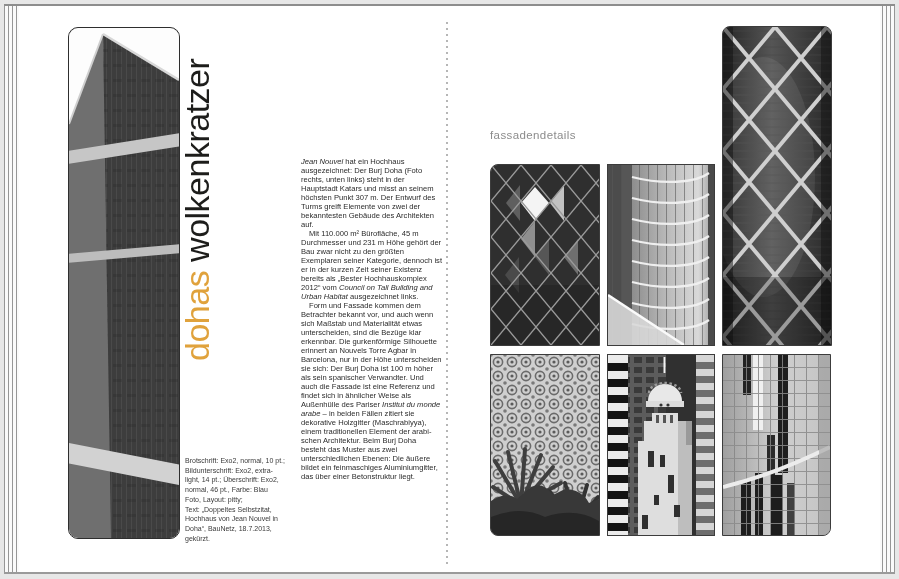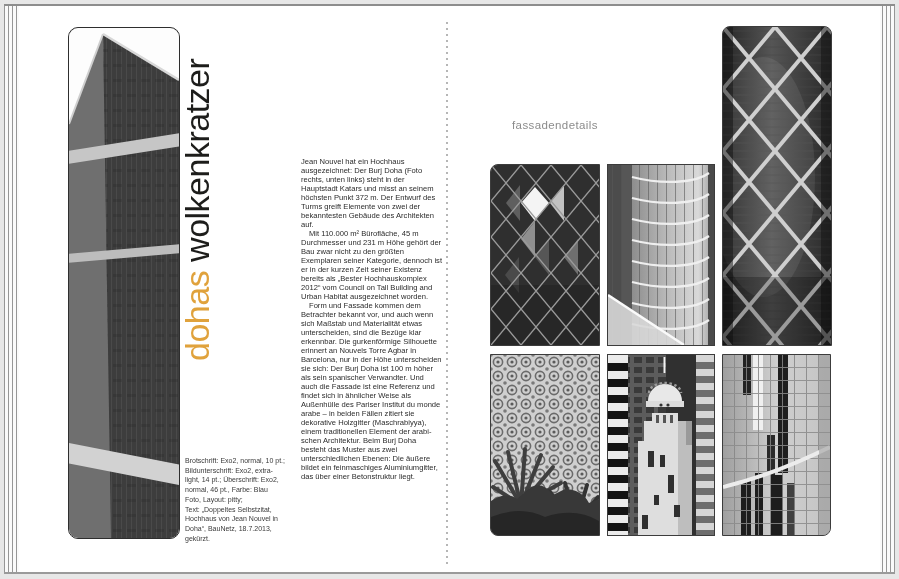--- a/index.html
+++ b/index.html
@@ -13,24 +13,24 @@
         background:repeating-linear-gradient(to bottom,#b6b6b6 0 2px,transparent 2px 6px);}
   .photo{position:absolute;overflow:hidden;border:1px solid #3c3c3c;background:#777;}
   .photo svg{display:block;width:100%;height:100%;}
   .photo-main{left:64px;top:21px;width:110px;height:510px;border-radius:10px;border-color:#2e2e2e;}
   .vtitle{position:absolute;left:175px;top:355px;transform:rotate(-90deg);transform-origin:0 0;
           white-space:nowrap;font-size:34px;font-weight:400;letter-spacing:-0.5px;color:#1d1d1b;line-height:1.1;}
   .article{position:absolute;left:297px;top:151px;width:141px;font-size:7.6px;line-height:9px;color:#2b2b2b;}
   .article p{margin:0;}
   .article p + p{text-indent:8px;}
   .article .b{font-weight:normal;}
-  .article .i{}
+  .article .i{font-style:italic;}
   .caption{position:absolute;left:181px;top:450px;width:120px;font-size:7px;line-height:9.7px;
            color:#3a3a3a;white-space:pre-line;}
-  .section-label{position:absolute;left:486px;top:113px;font-size:11.5px;letter-spacing:0.4px;color:#8c8c8c;margin-left:22px;}
+  .section-label{position:absolute;left:486px;top:123px;font-size:11.5px;letter-spacing:0.4px;color:#8c8c8c;}
   .p-glass{left:486px;top:158px;width:108px;height:180px;border-radius:8px 0 0 0;}
   .p-round{left:603px;top:158px;width:106px;height:180px;}
   .p-diagrid{left:718px;top:20px;width:108px;height:318px;border-radius:8px 8px 0 0;}
   .p-mashrabiyya{left:486px;top:348px;width:108px;height:180px;border-radius:0 0 0 8px;}
   .p-dome{left:603px;top:348px;width:106px;height:180px;}
   .p-curved{left:718px;top:348px;width:107px;height:180px;border-radius:0 0 8px 0;}
 </style>
 </head>
 <body>
 
@@ -62,22 +62,22 @@
           <line x1="34" y1="6" x2="0" y2="96" stroke="#cfcfcf" stroke-width="2"></line>
           <line x1="34" y1="6" x2="110" y2="52" stroke="#d8d8d8" stroke-width="2.5"></line>
         </svg>
       </div>
 
       <div class="vtitle">
         <span class="accent" style="color: rgb(224, 162, 60);">dohas</span><span> wolkenkratzer</span>
       </div>
 
       <div class="article">
-          <p><span class="i">Jean Nouvel</span><span> hat ein Hochhaus ausgezeichnet: Der </span><span class="b">Burj Doha</span><span> (Foto rechts, unten links) steht in der Hauptstadt Katars und misst an seinem höchsten Punkt 372 m. Der Entwurf des Turms greift Elemente von zwei der bekanntesten Gebäude des Architekten auf.</span></p>
-          <p><span>Mit 110.000 m² Bürofläche, 45 m Durchmesser und 231 m Höhe gehört der Bau zwar nicht zu den größten Exemplaren seiner Kategorie, dennoch ist er in der kurzen Zeit seiner Existenz bereits als „Bester Hochhauskomplex 2012“ vom </span><span class="i">Council on Tall Building and Urban Habitat</span><span> ausgezeichnet worden.</span></p>
+          <p><span class="i">Jean Nouvel</span><span> hat ein Hochhaus ausgezeichnet: Der </span><span class="b">Burj Doha</span><span> (Foto rechts, unten links) steht in der Hauptstadt Katars und misst an seinem höchsten Punkt 307 m. Der Entwurf des Turms greift Elemente von zwei der bekanntesten Gebäude des Architekten auf.</span></p>
+          <p><span>Mit 110.000 m² Bürofläche, 45 m Durchmesser und 231 m Höhe gehört der Bau zwar nicht zu den größten Exemplaren seiner Kategorie, dennoch ist er in der kurzen Zeit seiner Existenz bereits als „Bester Hochhauskomplex 2012“ vom </span><span class="i">Council on Tall Building and Urban Habitat</span><span> ausgezeichnet links.</span></p>
           <p><span>Form und Fassade kommen dem Betrachter bekannt vor, und auch wenn sich Maßstab und Materialität etwas unterscheiden, sind die Bezüge klar erkennbar. Die gurkenförmige Silhouette erinnert an Nouvels </span><span class="b">Torre Agbar</span><span> in Barcelona, nur in der Höhe unterscheiden sie sich: Der Burj Doha ist 100 m höher als sein spanischer Verwandter. Und auch die Fassade ist eine Referenz und findet sich in ähnlicher Weise als Außenhülle des Pariser </span><span class="i">Institut du monde arabe</span><span> – in beiden Fällen zitiert sie dekorative Holzgitter (Maschrabiyya), einem traditionellen Element der arabi-schen Architektur. Beim Burj Doha besteht das Muster aus zwei unterschiedlichen Ebenen: Die äußere bildet ein feinmaschiges Aluminiumgitter, das über einer Betonstruktur liegt.</span></p>
         </div>
 
       <div class="caption">Brotschrift: Exo2, normal, 10 pt.;
 Bildunterschrift: Exo2, extra-
 light, 14 pt.; Überschrift: Exo2,
 normal, 46 pt., Farbe: Blau
 Foto, Layout: pitty;
 Text: „Doppeltes Selbstzitat,
 Hochhaus von Jean Nouvel in

